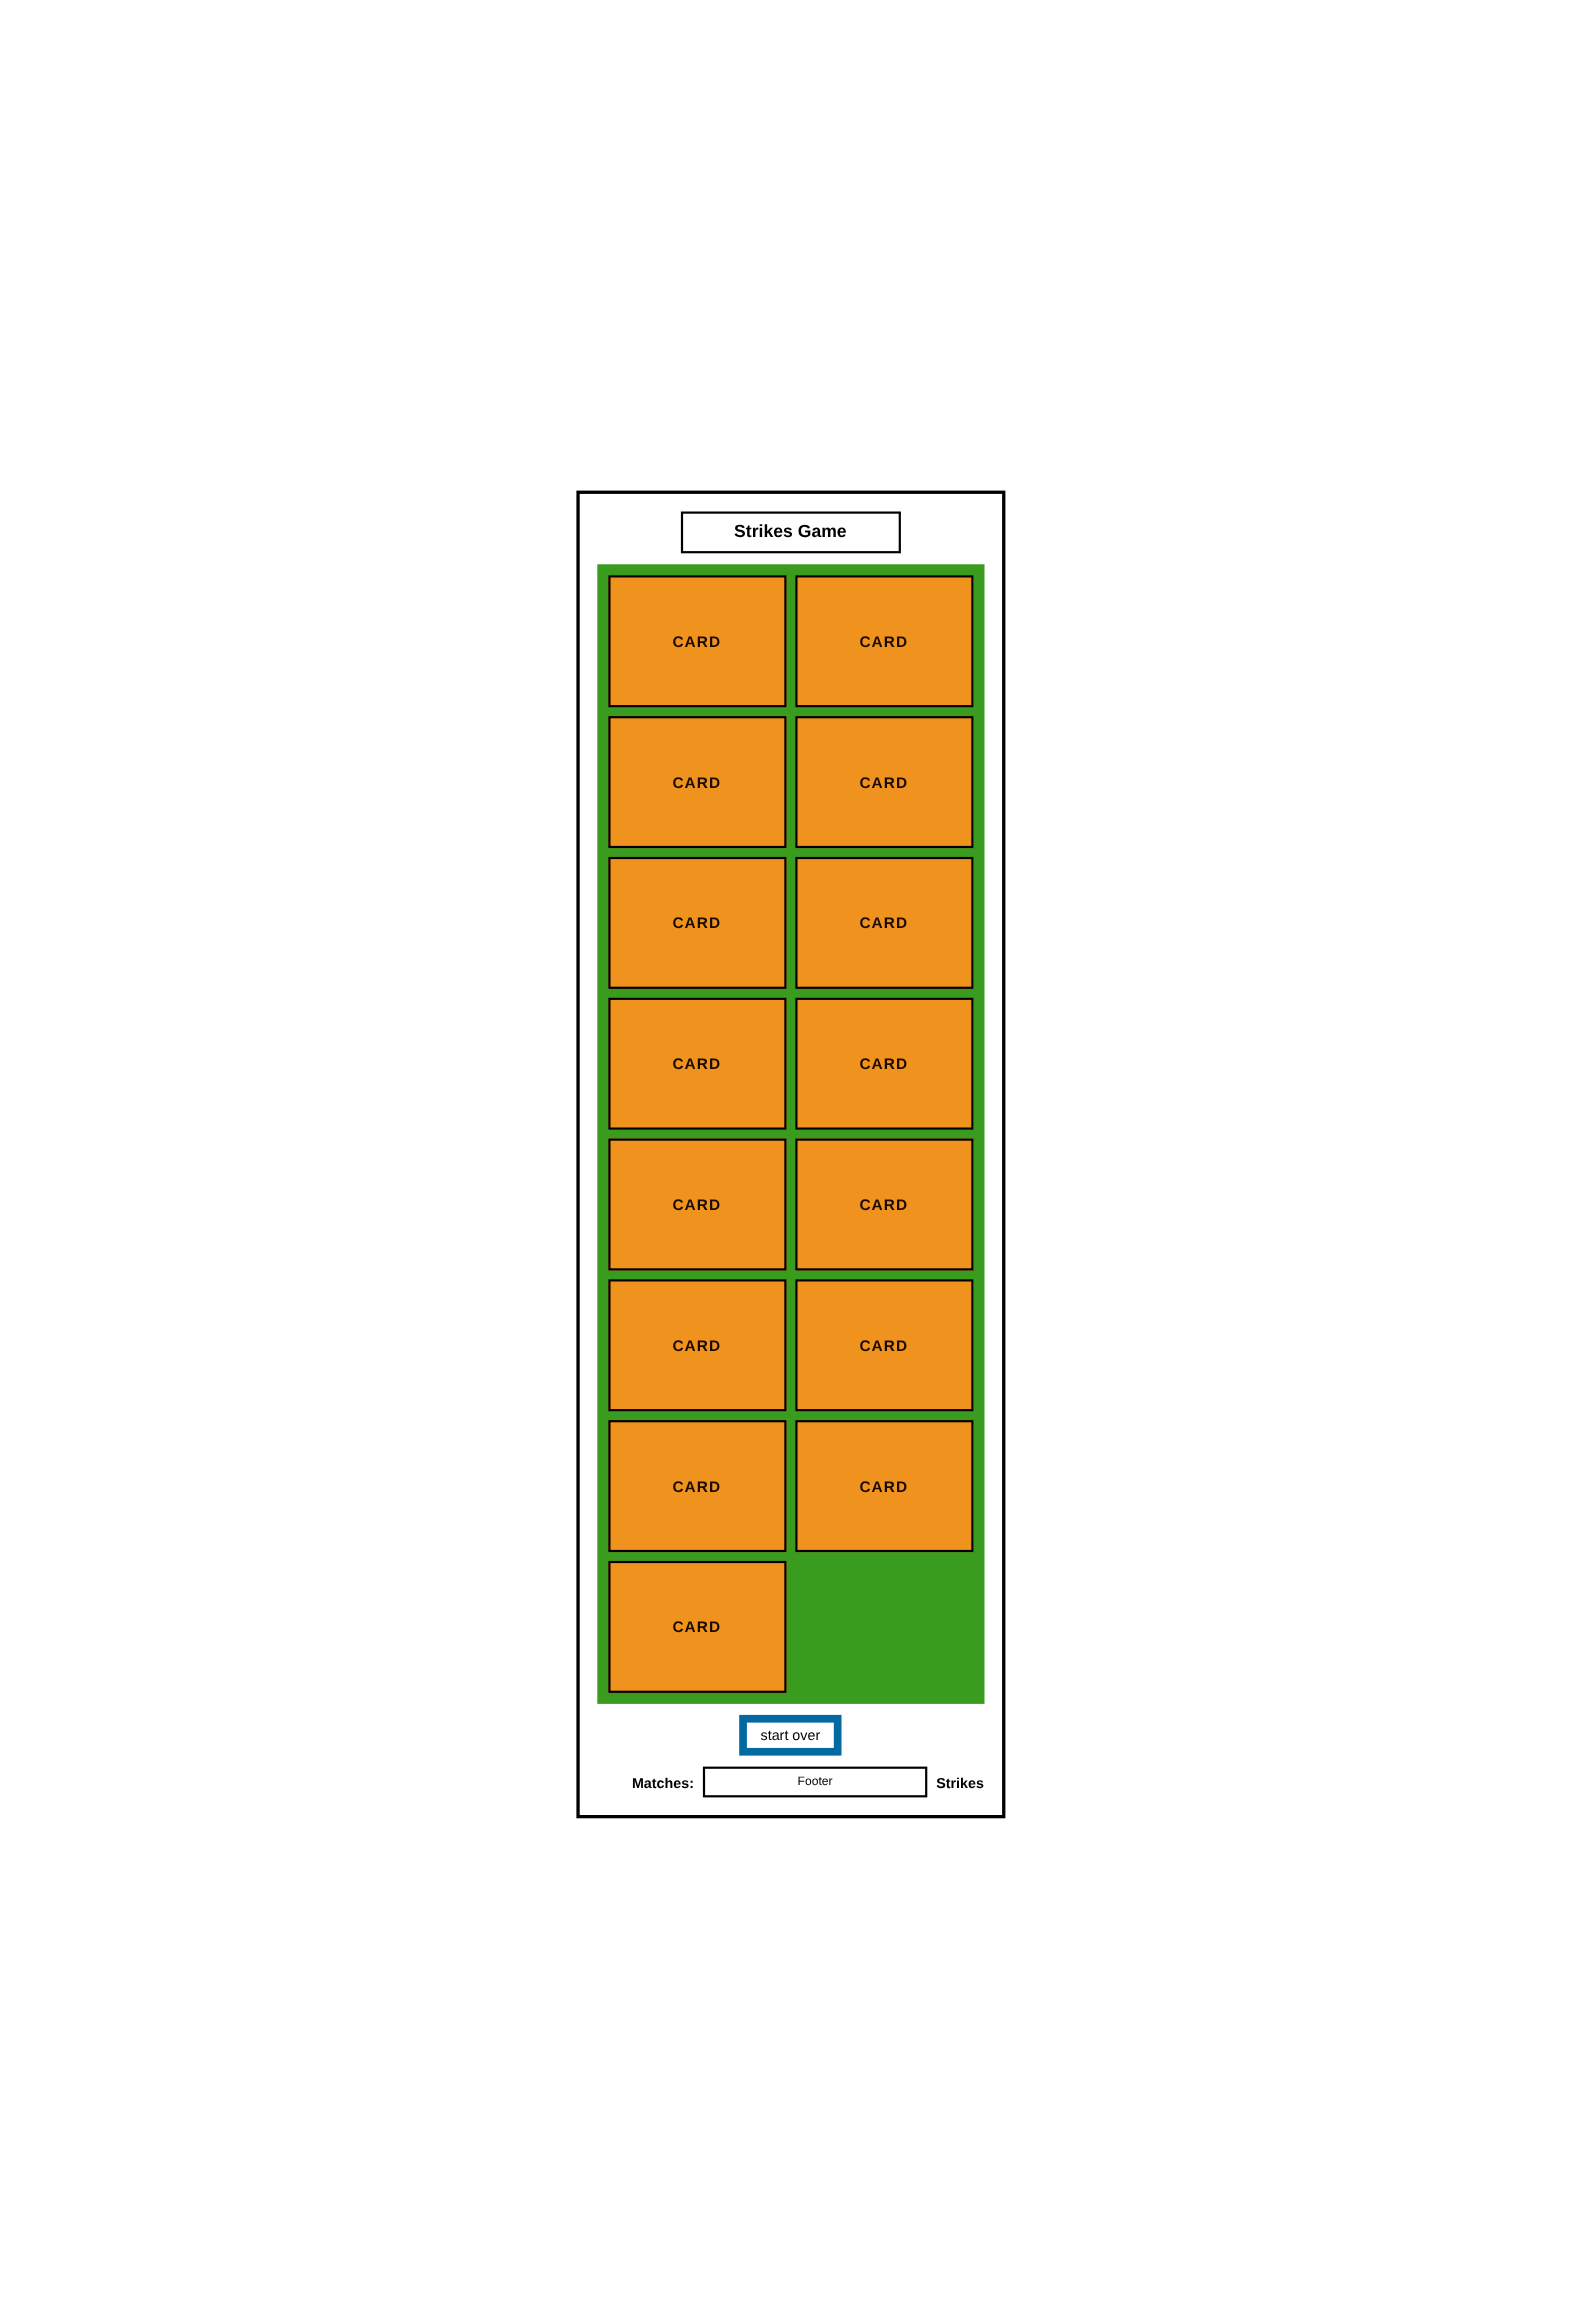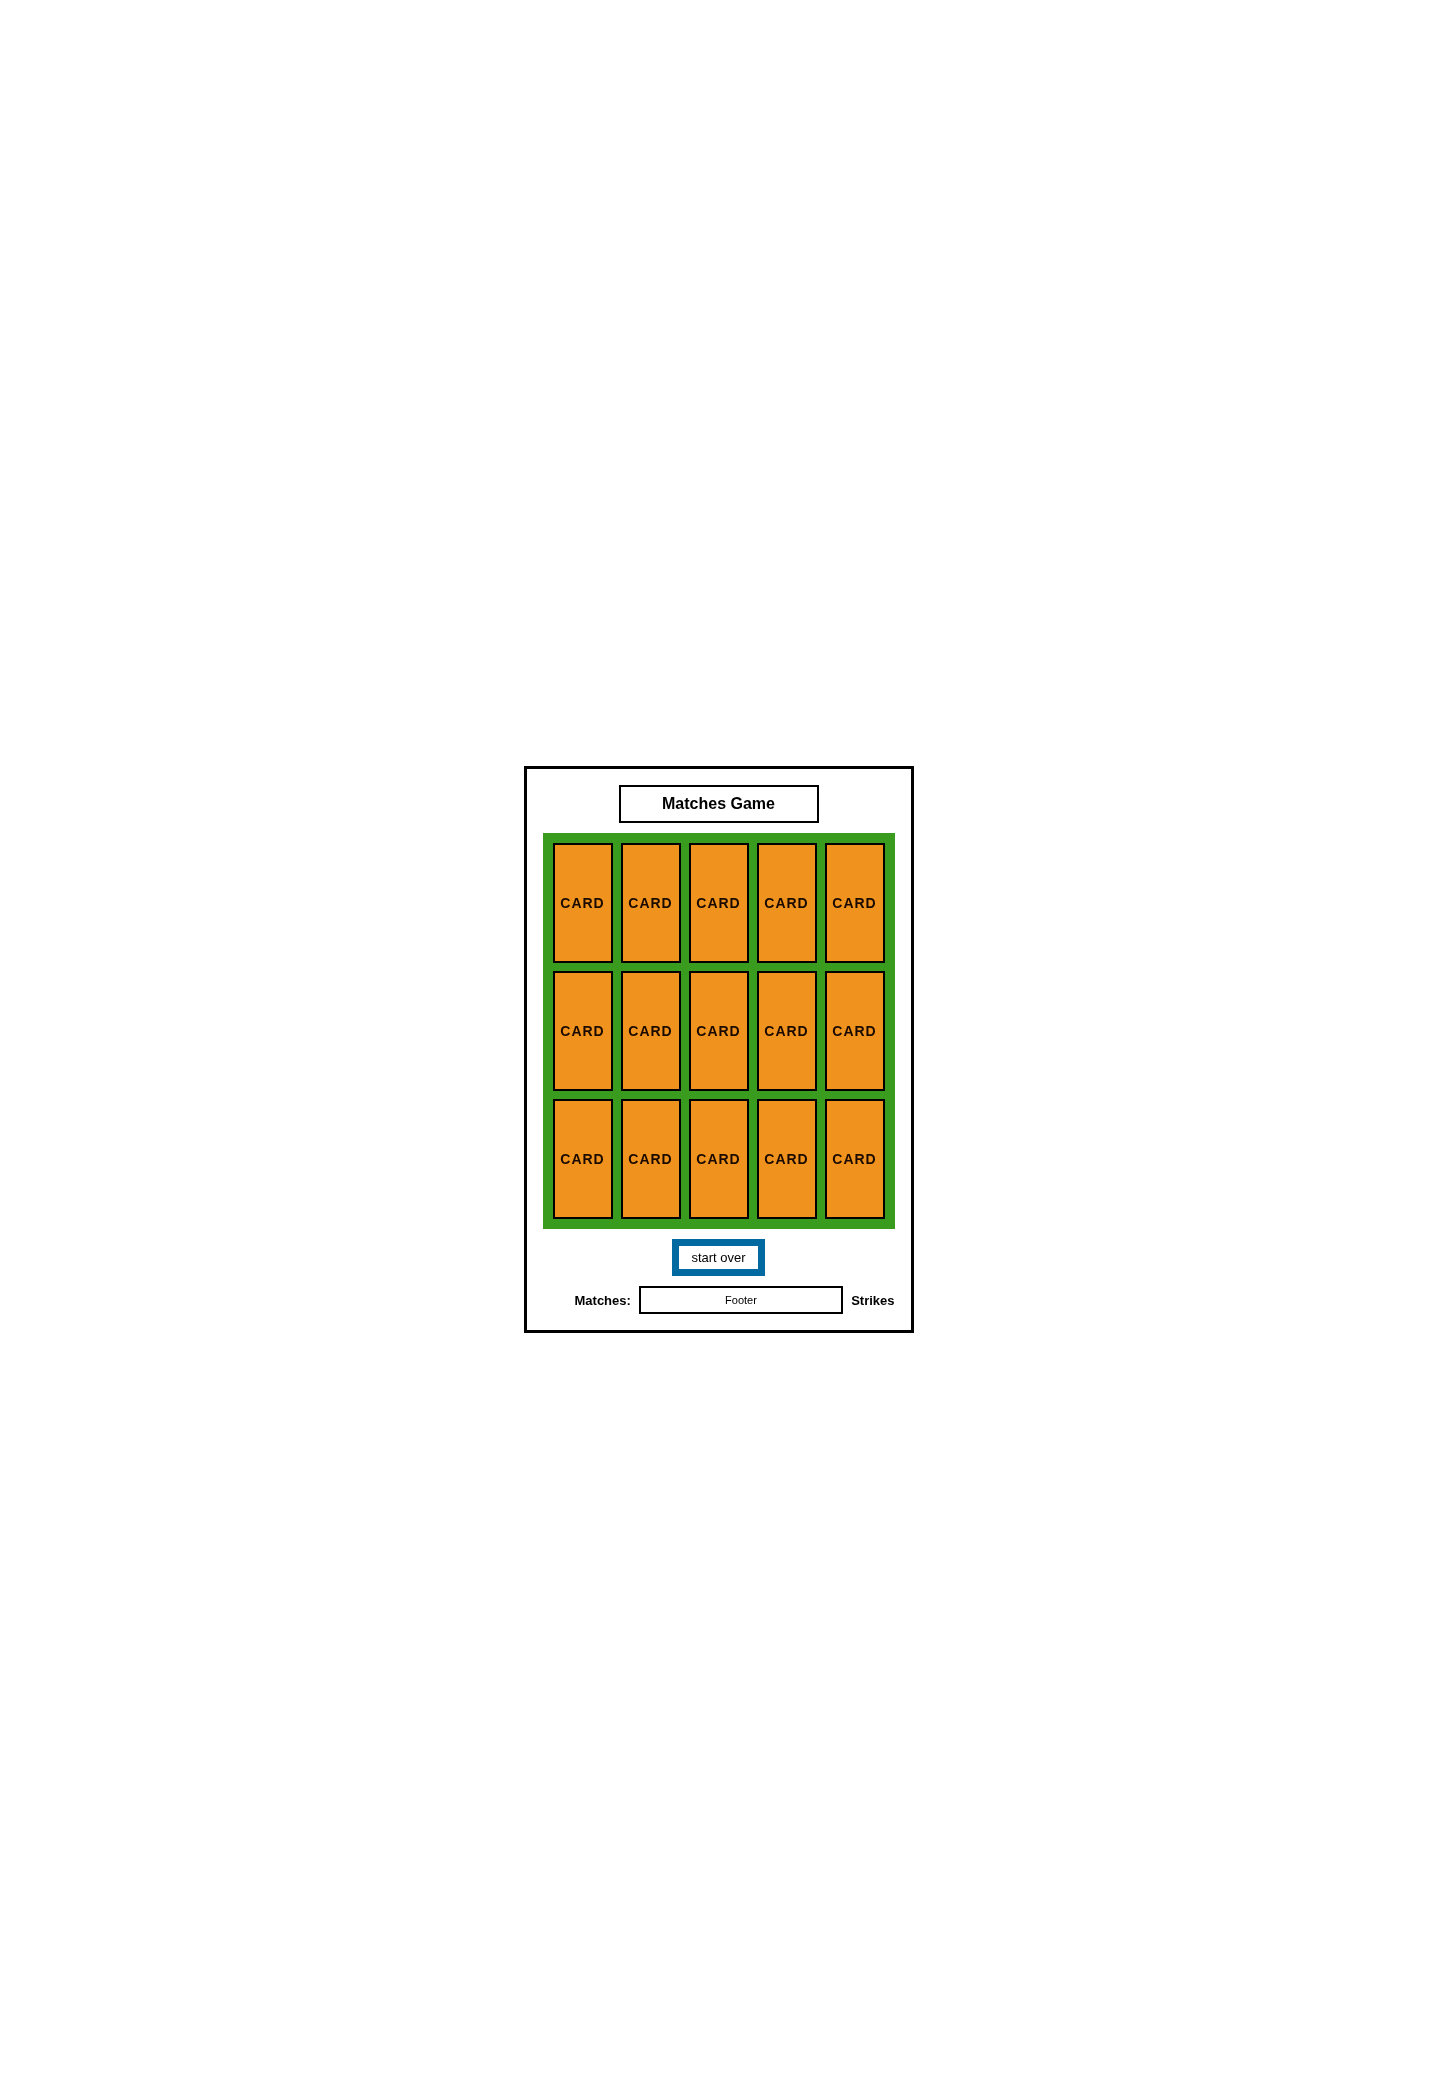--- a/index.html
+++ b/index.html
@@ -36,21 +36,21 @@
       font-size: 16px;
       text-align: center;
       background: #ffffff;
       width: 200px;
     }
 
     .card-grid-wrapper {
       background: #3a9c1f;
       padding: 10px;
       display: grid;
-      grid-template-columns: repeat(5, 1fr);
+      grid-template-columns: repeat(2, 1fr);
       gap: 8px;
       width: 100%;
     }
 
     .card {
       background: #f0931e;
       border: 2px solid #000000;
       display: flex;
       align-items: center;
       justify-content: center;
@@ -96,21 +96,21 @@
       text-align: center;
       flex: 1;
       margin: 0 8px;
     }
   </style>
 </head>
 <body>
 
 <div class="game-container">
 
-  <div class="title-box">Matches Game</div>
+  <div class="title-box">Strikes Game</div>
 
   <div class="card-grid-wrapper" id="card-grid">
 
   <div class="card">CARD</div>
       <div class="card">CARD</div>
       <div class="card">CARD</div>
       <div class="card">CARD</div>
       <div class="card">CARD</div>
       <div class="card">CARD</div>
       <div class="card">CARD</div>

